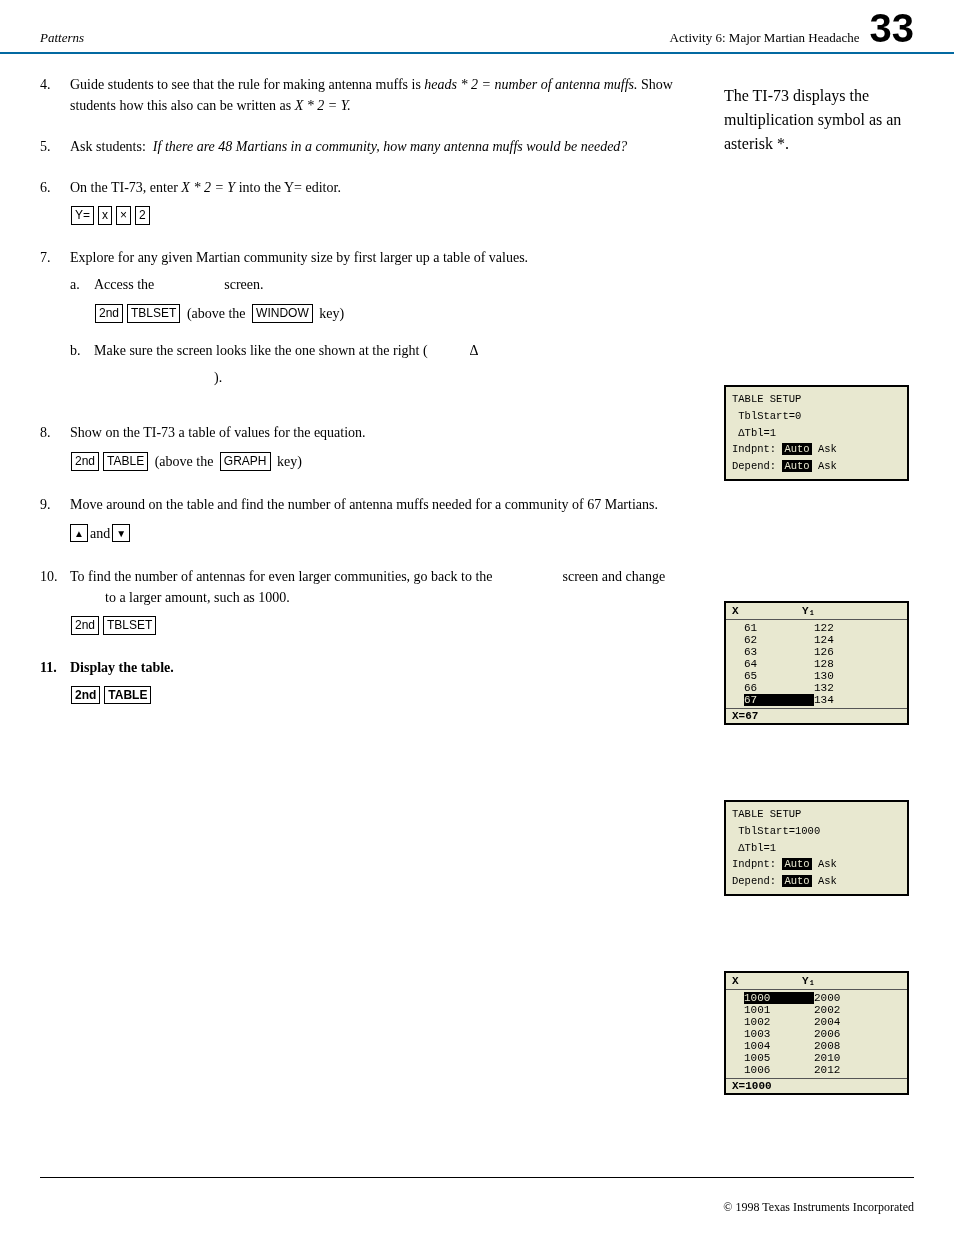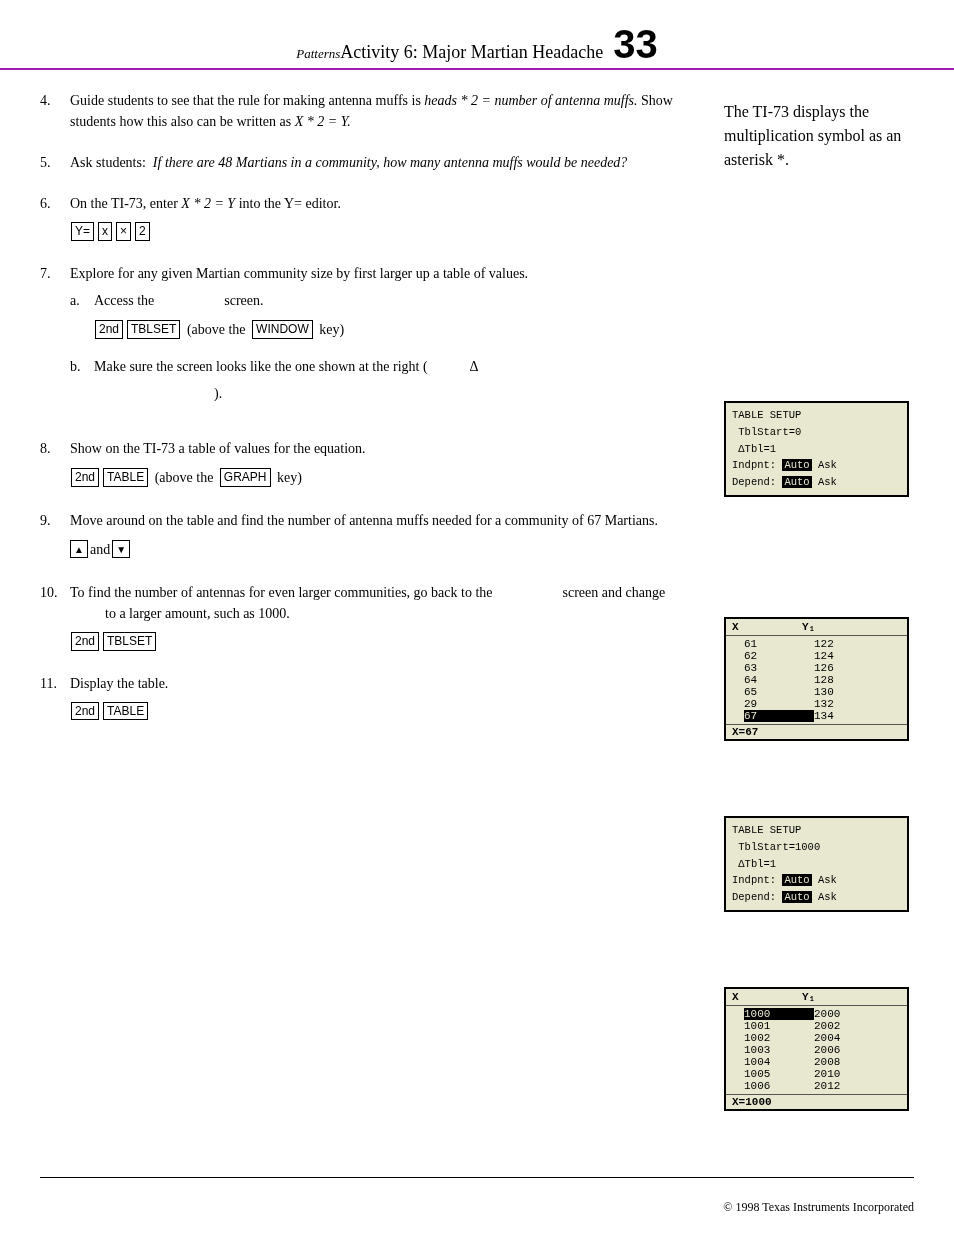--- a/index.html
+++ b/index.html
@@ -14,36 +14,36 @@
     }
     .page {
       width: 954px;
       min-height: 1235px;
       padding: 0;
       position: relative;
     }
     
     .header {
       display: flex;
-      justify-content: center;
+      justify-content: space-between;
       align-items: baseline;
-      padding: 24px 40px 4px 40px;
-      border-bottom: 2px solid #a21caf;
+      padding: 8px 40px 4px 40px;
+      border-bottom: 2px solid #0369a1;
     }
     .header-left {
       font-size: 13px;
       font-style: italic;
     }
     .header-right {
       display: flex;
       align-items: baseline;
       gap: 10px;
     }
     .header-activity {
-      font-size: 18px;
+      font-size: 13px;
     }
     .header-number {
       font-size: 40px;
       font-weight: bold;
       font-family: Arial, sans-serif;
       line-height: 1;
     }
     
     .footer {
       position: absolute;
@@ -309,21 +309,21 @@
           <span class="list-num">10.</span>
           <div class="list-content">
             <p>To find the number of antennas for even larger communities, go back to the &nbsp;&nbsp;&nbsp;&nbsp;&nbsp;&nbsp;&nbsp;&nbsp;&nbsp;&nbsp;&nbsp;&nbsp;&nbsp;&nbsp;&nbsp;&nbsp;&nbsp;&nbsp; screen and change &nbsp;&nbsp;&nbsp;&nbsp;&nbsp;&nbsp;&nbsp;&nbsp;&nbsp; to a larger amount, such as 1000.</p>
             <div class="button-row">
               <span class="key-box">2nd</span>
               <span class="key-box">TBLSET</span>
             </div>
           </div>
         </li>
 
-        <li style="margin-top:10px;">
+        <li style="margin-top:10px;font-weight:bold;">
           <span class="list-num">11.</span>
           <div class="list-content">
             <p>Display the table.</p>
             <div class="button-row">
               <span class="key-box">2nd</span>
               <span class="key-box">TABLE</span>
             </div>
           </div>
         </li>
 
@@ -366,21 +366,21 @@
             </div>
           <div class="screen-table-row">
               <span class="col1">64</span>
               <span class="col2">128</span>
             </div>
           <div class="screen-table-row">
               <span class="col1">65</span>
               <span class="col2">130</span>
             </div>
           <div class="screen-table-row">
-              <span class="col1">29</span>
+              <span class="col1">66</span>
               <span class="col2">132</span>
             </div>
           <div class="screen-table-row highlighted">
               <span class="col1">67</span>
               <span class="col2">134</span>
             </div>
         </div>
         <div class="screen-table-footer">X=67</div>
       </div>
 

